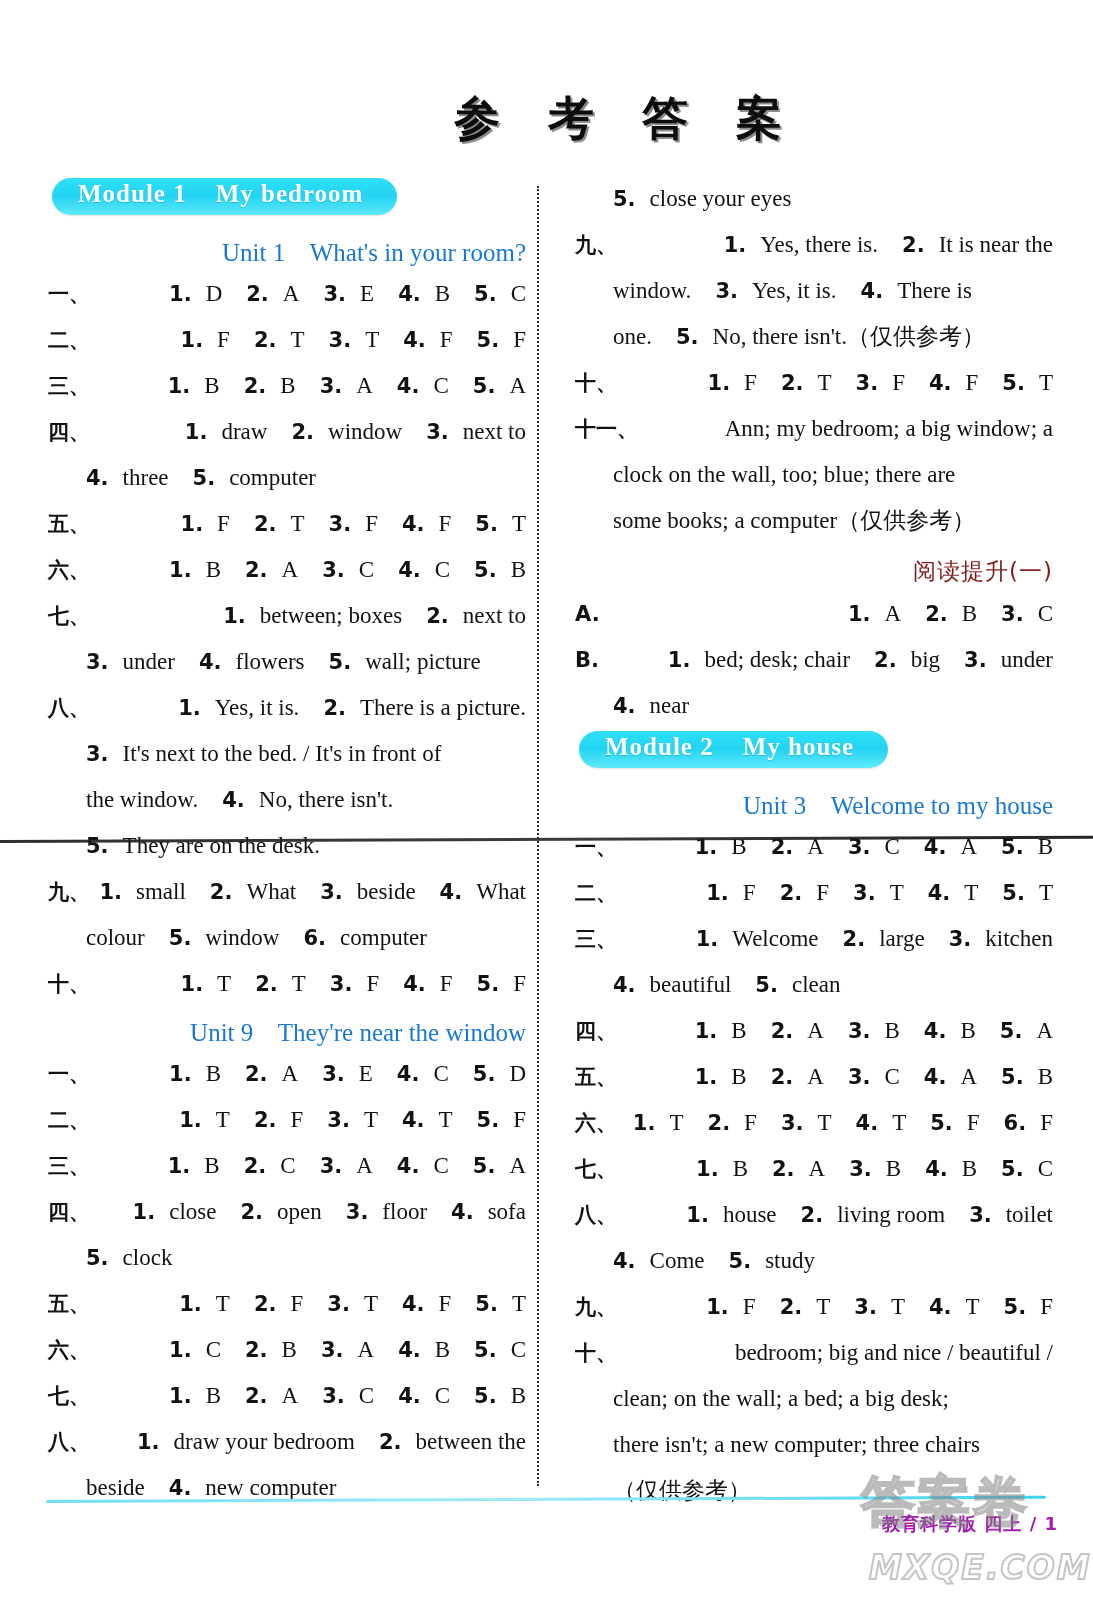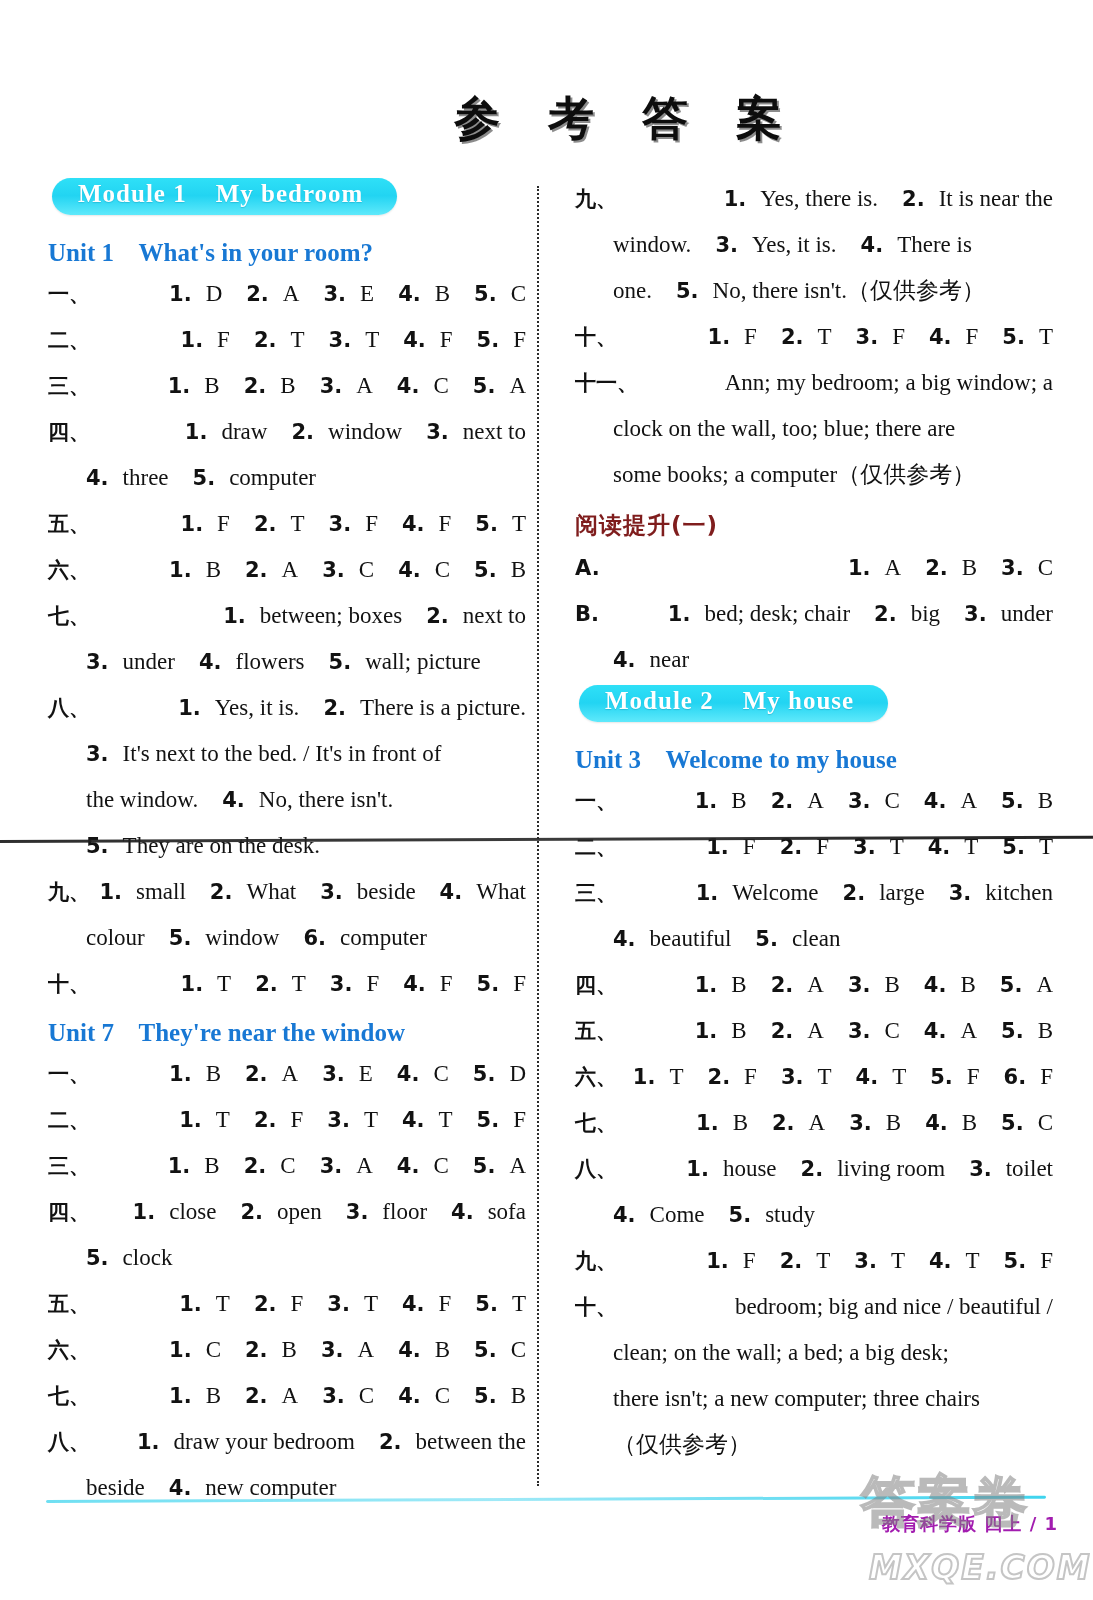--- a/index.html
+++ b/index.html
@@ -51,23 +51,23 @@
     font-weight:bold;
     font-size:25px;
     color:#ffffff;
     letter-spacing:1px;
     white-space:pre;
     text-shadow:0 1px 1px rgba(0,140,170,.35);
   }
 
   
   .unit-heading{
-    text-align:left;
+    text-align:right;
     font-family:"Liberation Serif",serif;
-    font-weight:bold;
+    font-weight:normal;
     font-size:25px;
     color:#1878d4;
     margin:14px 0 6px 0;
     white-space:pre;
   }
   .unit-heading.cn{
     color:#7f1d1d;
     font-family:"DejaVu Sans",sans-serif;
     font-size:23px;
     letter-spacing:1px;
@@ -221,21 +221,21 @@
       <div class="cont"><span class="n">5.</span><span class="sp"></span><span class="t">They are on the desk.</span></div>
       <div class="ans">
         <span class="lbl">九、</span>
         <span class="body"><span class="n">1.</span><span class="sp"></span><span class="t">small</span><span class="sp-wide"></span><span class="n">2.</span><span class="sp"></span><span class="t">What</span><span class="sp-wide"></span><span class="n">3.</span><span class="sp"></span><span class="t">beside</span><span class="sp-wide"></span><span class="n">4.</span><span class="sp"></span><span class="t">What</span></span>
       </div>
       <div class="cont"><span class="t">colour</span><span class="sp-wide"></span><span class="n">5.</span><span class="sp"></span><span class="t">window</span><span class="sp-wide"></span><span class="n">6.</span><span class="sp"></span><span class="t">computer</span></div>
       <div class="ans">
         <span class="lbl">十、</span>
         <span class="body"><span class="n">1.</span><span class="sp"></span><span class="t">T</span><span class="sp-wide"></span><span class="n">2.</span><span class="sp"></span><span class="t">T</span><span class="sp-wide"></span><span class="n">3.</span><span class="sp"></span><span class="t">F</span><span class="sp-wide"></span><span class="n">4.</span><span class="sp"></span><span class="t">F</span><span class="sp-wide"></span><span class="n">5.</span><span class="sp"></span><span class="t">F</span></span>
       </div>
-      <div class="unit-heading">Unit 7    They're near the window</div>
+      <div class="unit-heading">Unit 9    They're near the window</div>
       <div class="ans">
         <span class="lbl">一、</span>
         <span class="body"><span class="n">1.</span><span class="sp"></span><span class="t">B</span><span class="sp-wide"></span><span class="n">2.</span><span class="sp"></span><span class="t">A</span><span class="sp-wide"></span><span class="n">3.</span><span class="sp"></span><span class="t">E</span><span class="sp-wide"></span><span class="n">4.</span><span class="sp"></span><span class="t">C</span><span class="sp-wide"></span><span class="n">5.</span><span class="sp"></span><span class="t">D</span></span>
       </div>
       <div class="ans">
         <span class="lbl">二、</span>
         <span class="body"><span class="n">1.</span><span class="sp"></span><span class="t">T</span><span class="sp-wide"></span><span class="n">2.</span><span class="sp"></span><span class="t">F</span><span class="sp-wide"></span><span class="n">3.</span><span class="sp"></span><span class="t">T</span><span class="sp-wide"></span><span class="n">4.</span><span class="sp"></span><span class="t">T</span><span class="sp-wide"></span><span class="n">5.</span><span class="sp"></span><span class="t">F</span></span>
       </div>
       <div class="ans">
         <span class="lbl">三、</span>
@@ -258,20 +258,21 @@
         <span class="lbl">七、</span>
         <span class="body"><span class="n">1.</span><span class="sp"></span><span class="t">B</span><span class="sp-wide"></span><span class="n">2.</span><span class="sp"></span><span class="t">A</span><span class="sp-wide"></span><span class="n">3.</span><span class="sp"></span><span class="t">C</span><span class="sp-wide"></span><span class="n">4.</span><span class="sp"></span><span class="t">C</span><span class="sp-wide"></span><span class="n">5.</span><span class="sp"></span><span class="t">B</span></span>
       </div>
       <div class="ans">
         <span class="lbl">八、</span>
         <span class="body"><span class="n">1.</span><span class="sp"></span><span class="t">draw your bedroom</span><span class="sp-wide"></span><span class="n">2.</span><span class="sp"></span><span class="t">between the</span></span>
       </div>
       <div class="cont"><span class="t">beside</span><span class="sp-wide"></span><span class="n">4.</span><span class="sp"></span><span class="t">new computer</span></div>
     </div>
   <div class="col col-right" id="col-right">
+      <div class="cont"><span class="n">5.</span><span class="sp"></span><span class="t">close your eyes</span></div>
       <div class="ans">
         <span class="lbl">九、</span>
         <span class="body"><span class="n">1.</span><span class="sp"></span><span class="t">Yes, there is.</span><span class="sp-wide"></span><span class="n">2.</span><span class="sp"></span><span class="t">It is near the</span></span>
       </div>
       <div class="cont"><span class="t">window.</span><span class="sp-wide"></span><span class="n">3.</span><span class="sp"></span><span class="t">Yes, it is.</span><span class="sp-wide"></span><span class="n">4.</span><span class="sp"></span><span class="t">There is</span></div>
       <div class="cont"><span class="t">one.</span><span class="sp-wide"></span><span class="n">5.</span><span class="sp"></span><span class="t">No, there isn't.（仅供参考）</span></div>
       <div class="ans">
         <span class="lbl">十、</span>
         <span class="body"><span class="n">1.</span><span class="sp"></span><span class="t">F</span><span class="sp-wide"></span><span class="n">2.</span><span class="sp"></span><span class="t">T</span><span class="sp-wide"></span><span class="n">3.</span><span class="sp"></span><span class="t">F</span><span class="sp-wide"></span><span class="n">4.</span><span class="sp"></span><span class="t">F</span><span class="sp-wide"></span><span class="n">5.</span><span class="sp"></span><span class="t">T</span></span>
       </div>

